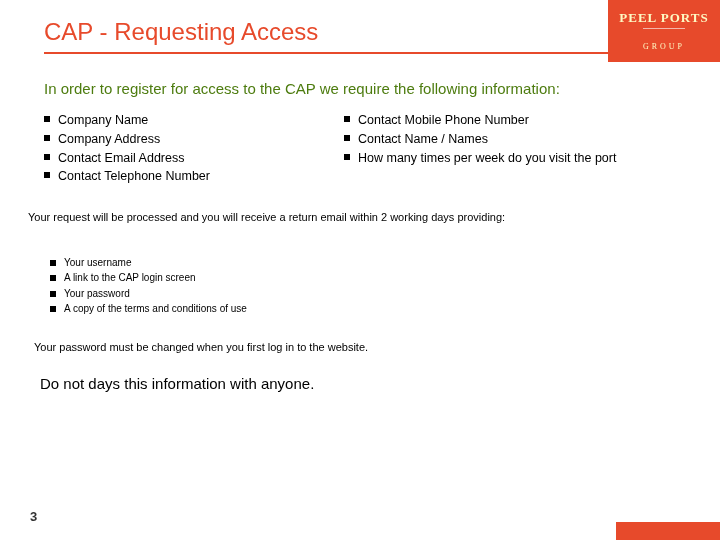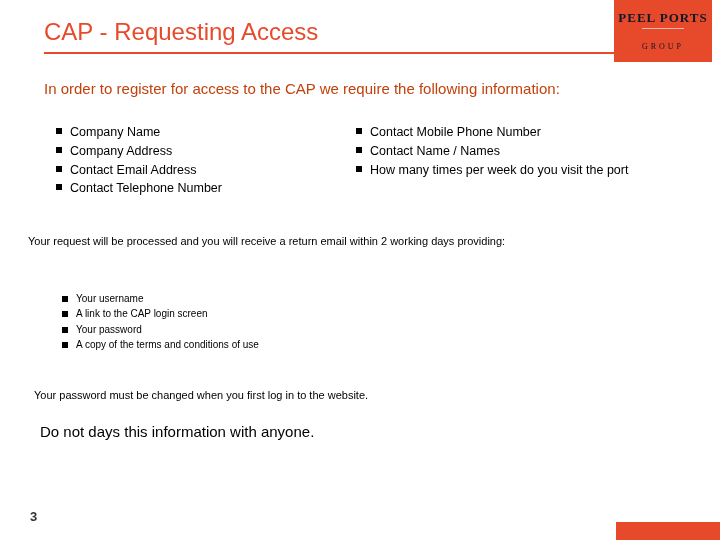--- a/index.html
+++ b/index.html
@@ -27,46 +27,46 @@
   .title-underline {
     height: 2px;
     background: #e74a2b;
     margin-top: 6px;
     margin-left: 44px;
     width: 628px;
   }
   .logo-block {
     position: absolute;
     top: 0;
-    right: 8px;
-    width: 98px;
+    right: 0;
+    width: 112px;
     height: 62px;
     background: #e74a2b;
-    color: #0f172a;
+    color: #fef9c3;
     font-family: Georgia, 'Times New Roman', serif;
     text-align: center;
     padding-top: 10px;
     font-size: 13px;
     letter-spacing: 1px;
   }
   .logo-block .line1 { font-weight: bold; font-size: 13px; }
   .logo-block .line2 { font-size: 8px; letter-spacing: 3px; margin-top: 2px; border-top: 1px solid rgba(255,255,255,0.6); display: inline-block; padding-top: 13px;}
   .intro {
     font-size: 15px;
     padding: 26px 0 0 44px;
-    color: #c2410c;
+    color: #4d7c0f;
   }
   .two-col {
     display: flex;
     padding: 14px 0 0 44px;
     font-size: 12.5px;
   }
   .col-left { width: 300px; }
   .col-right { width: 340px; }
-  ul.sq { list-style: none; padding: 0; margin: 12px; }
+  ul.sq { list-style: none; padding: 0; margin: 0; }
   ul.sq li { position: relative; padding-left: 14px; line-height: 1.5; }
   ul.sq li::before {
     content: "";
     position: absolute;
     left: 0;
     top: 5px;
     width: 6px;
     height: 6px;
     background: #000;
   }

